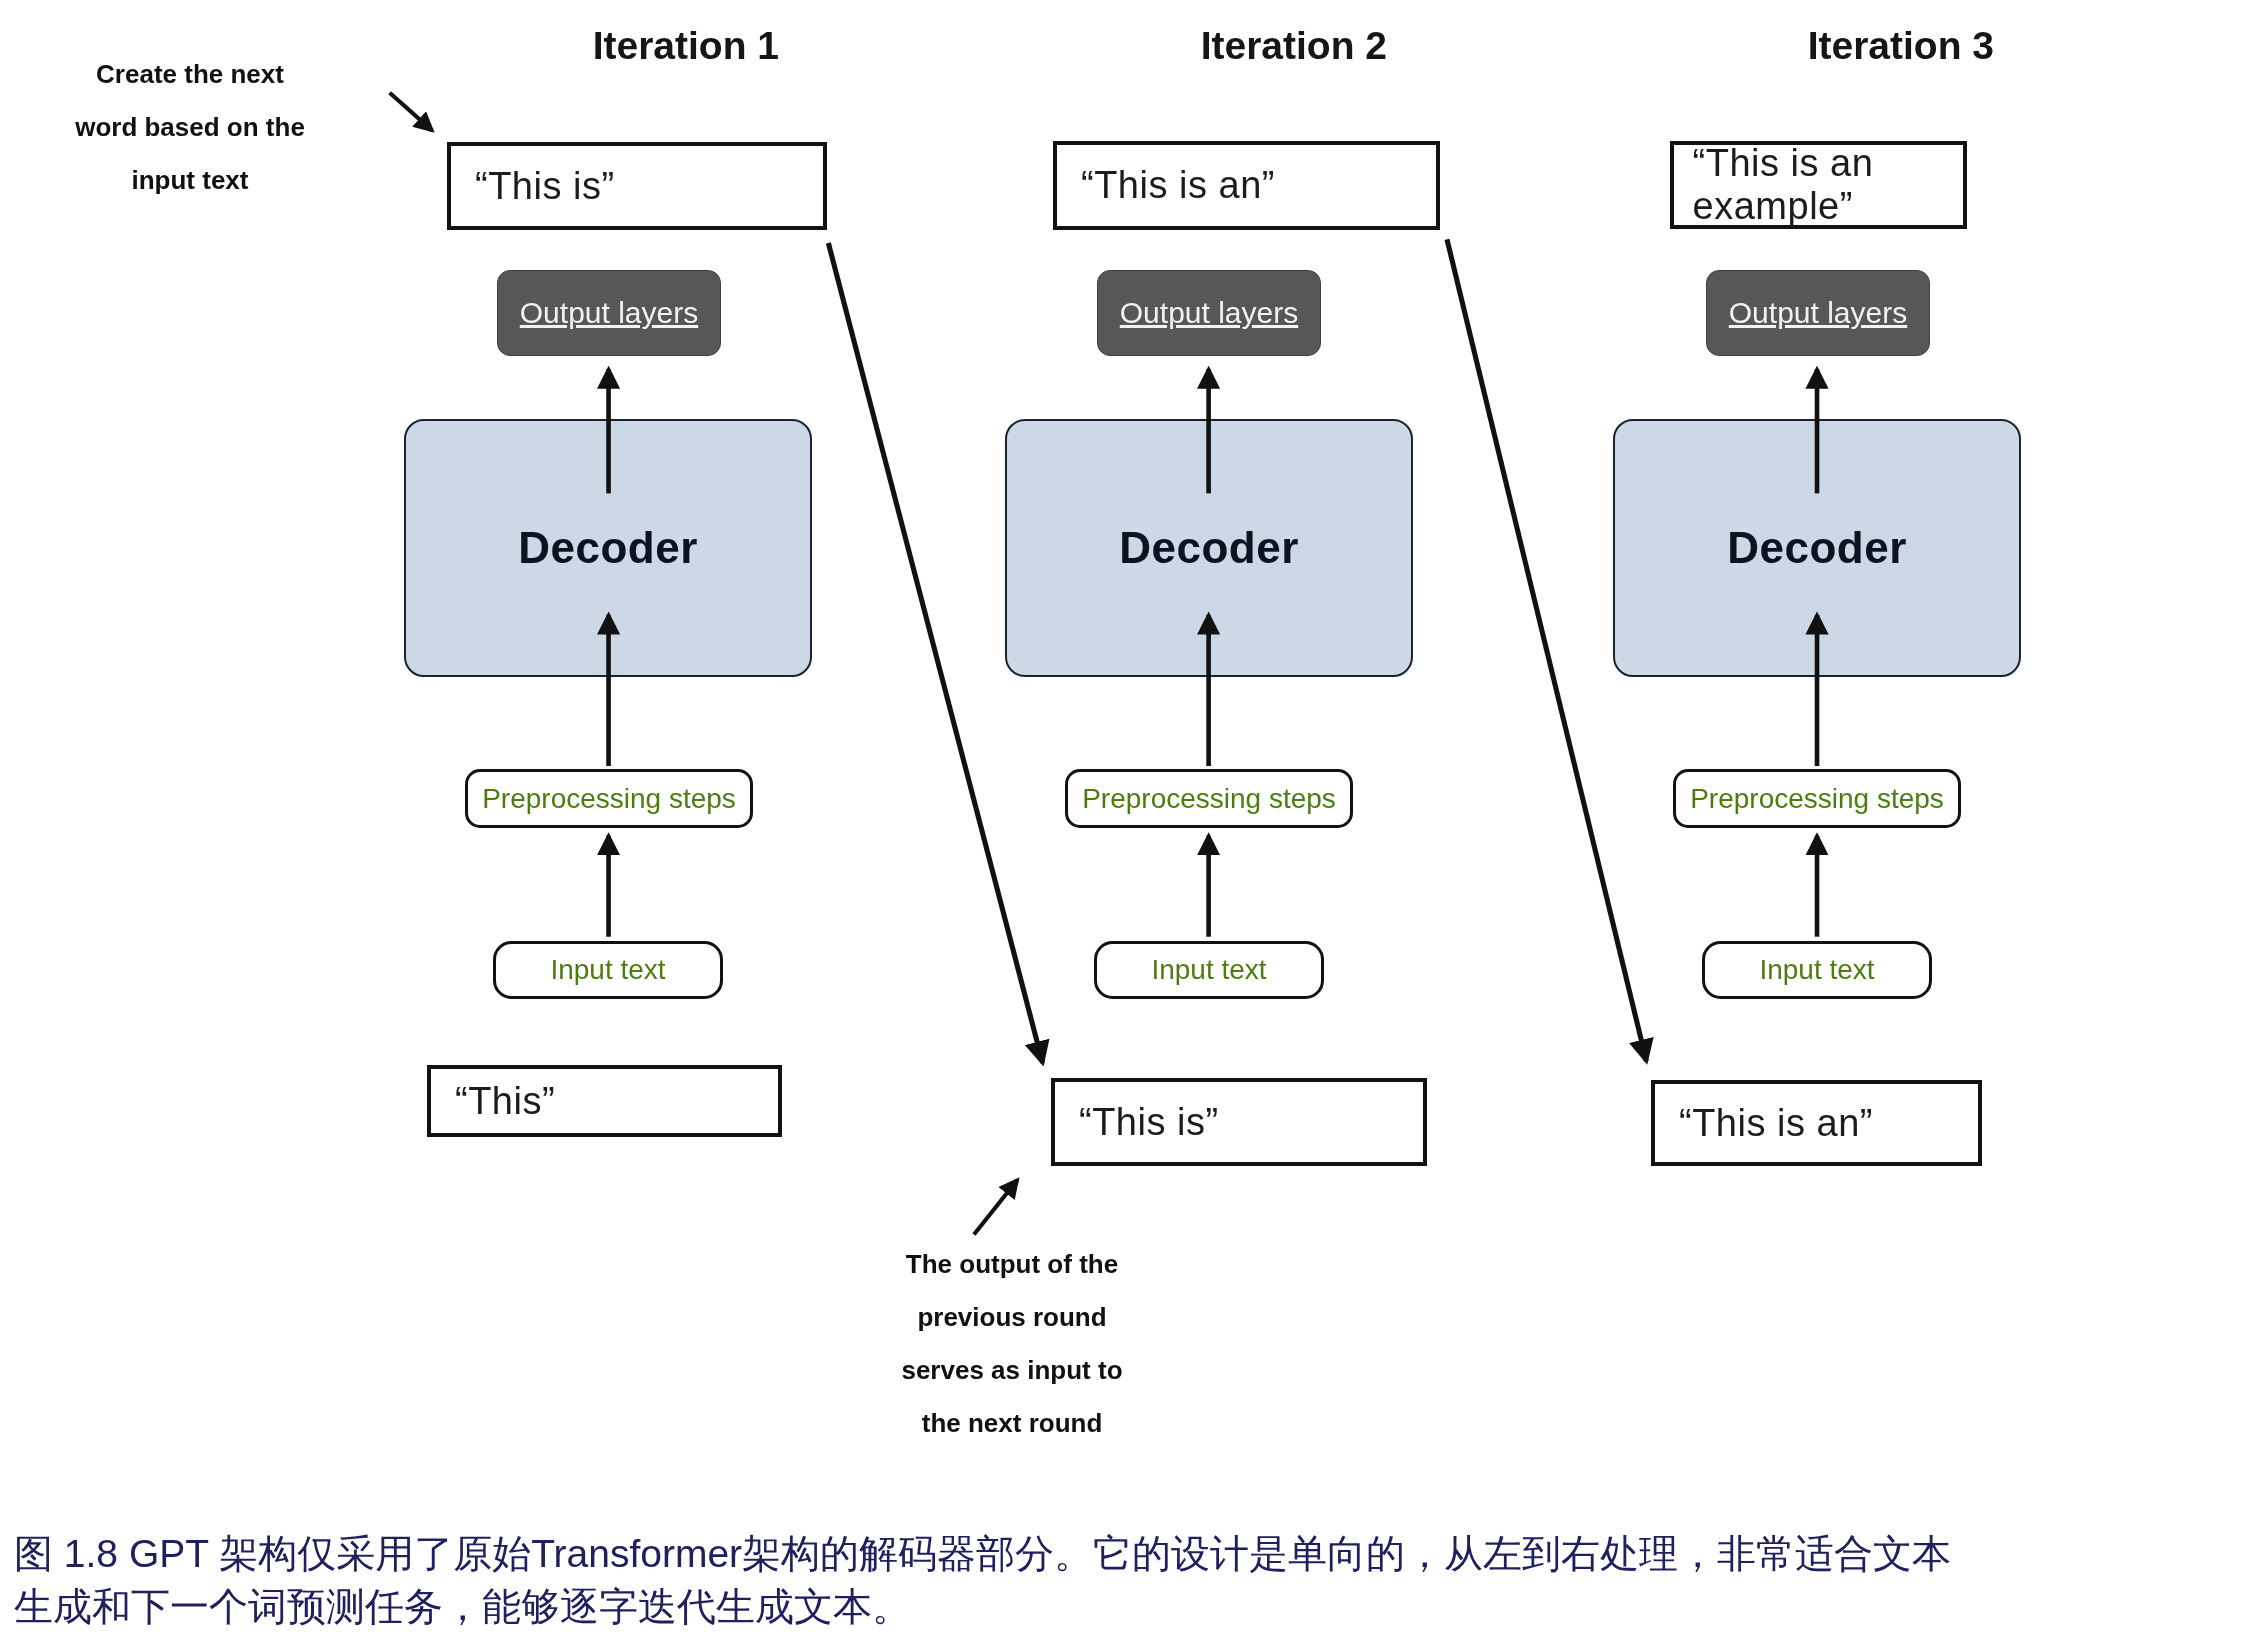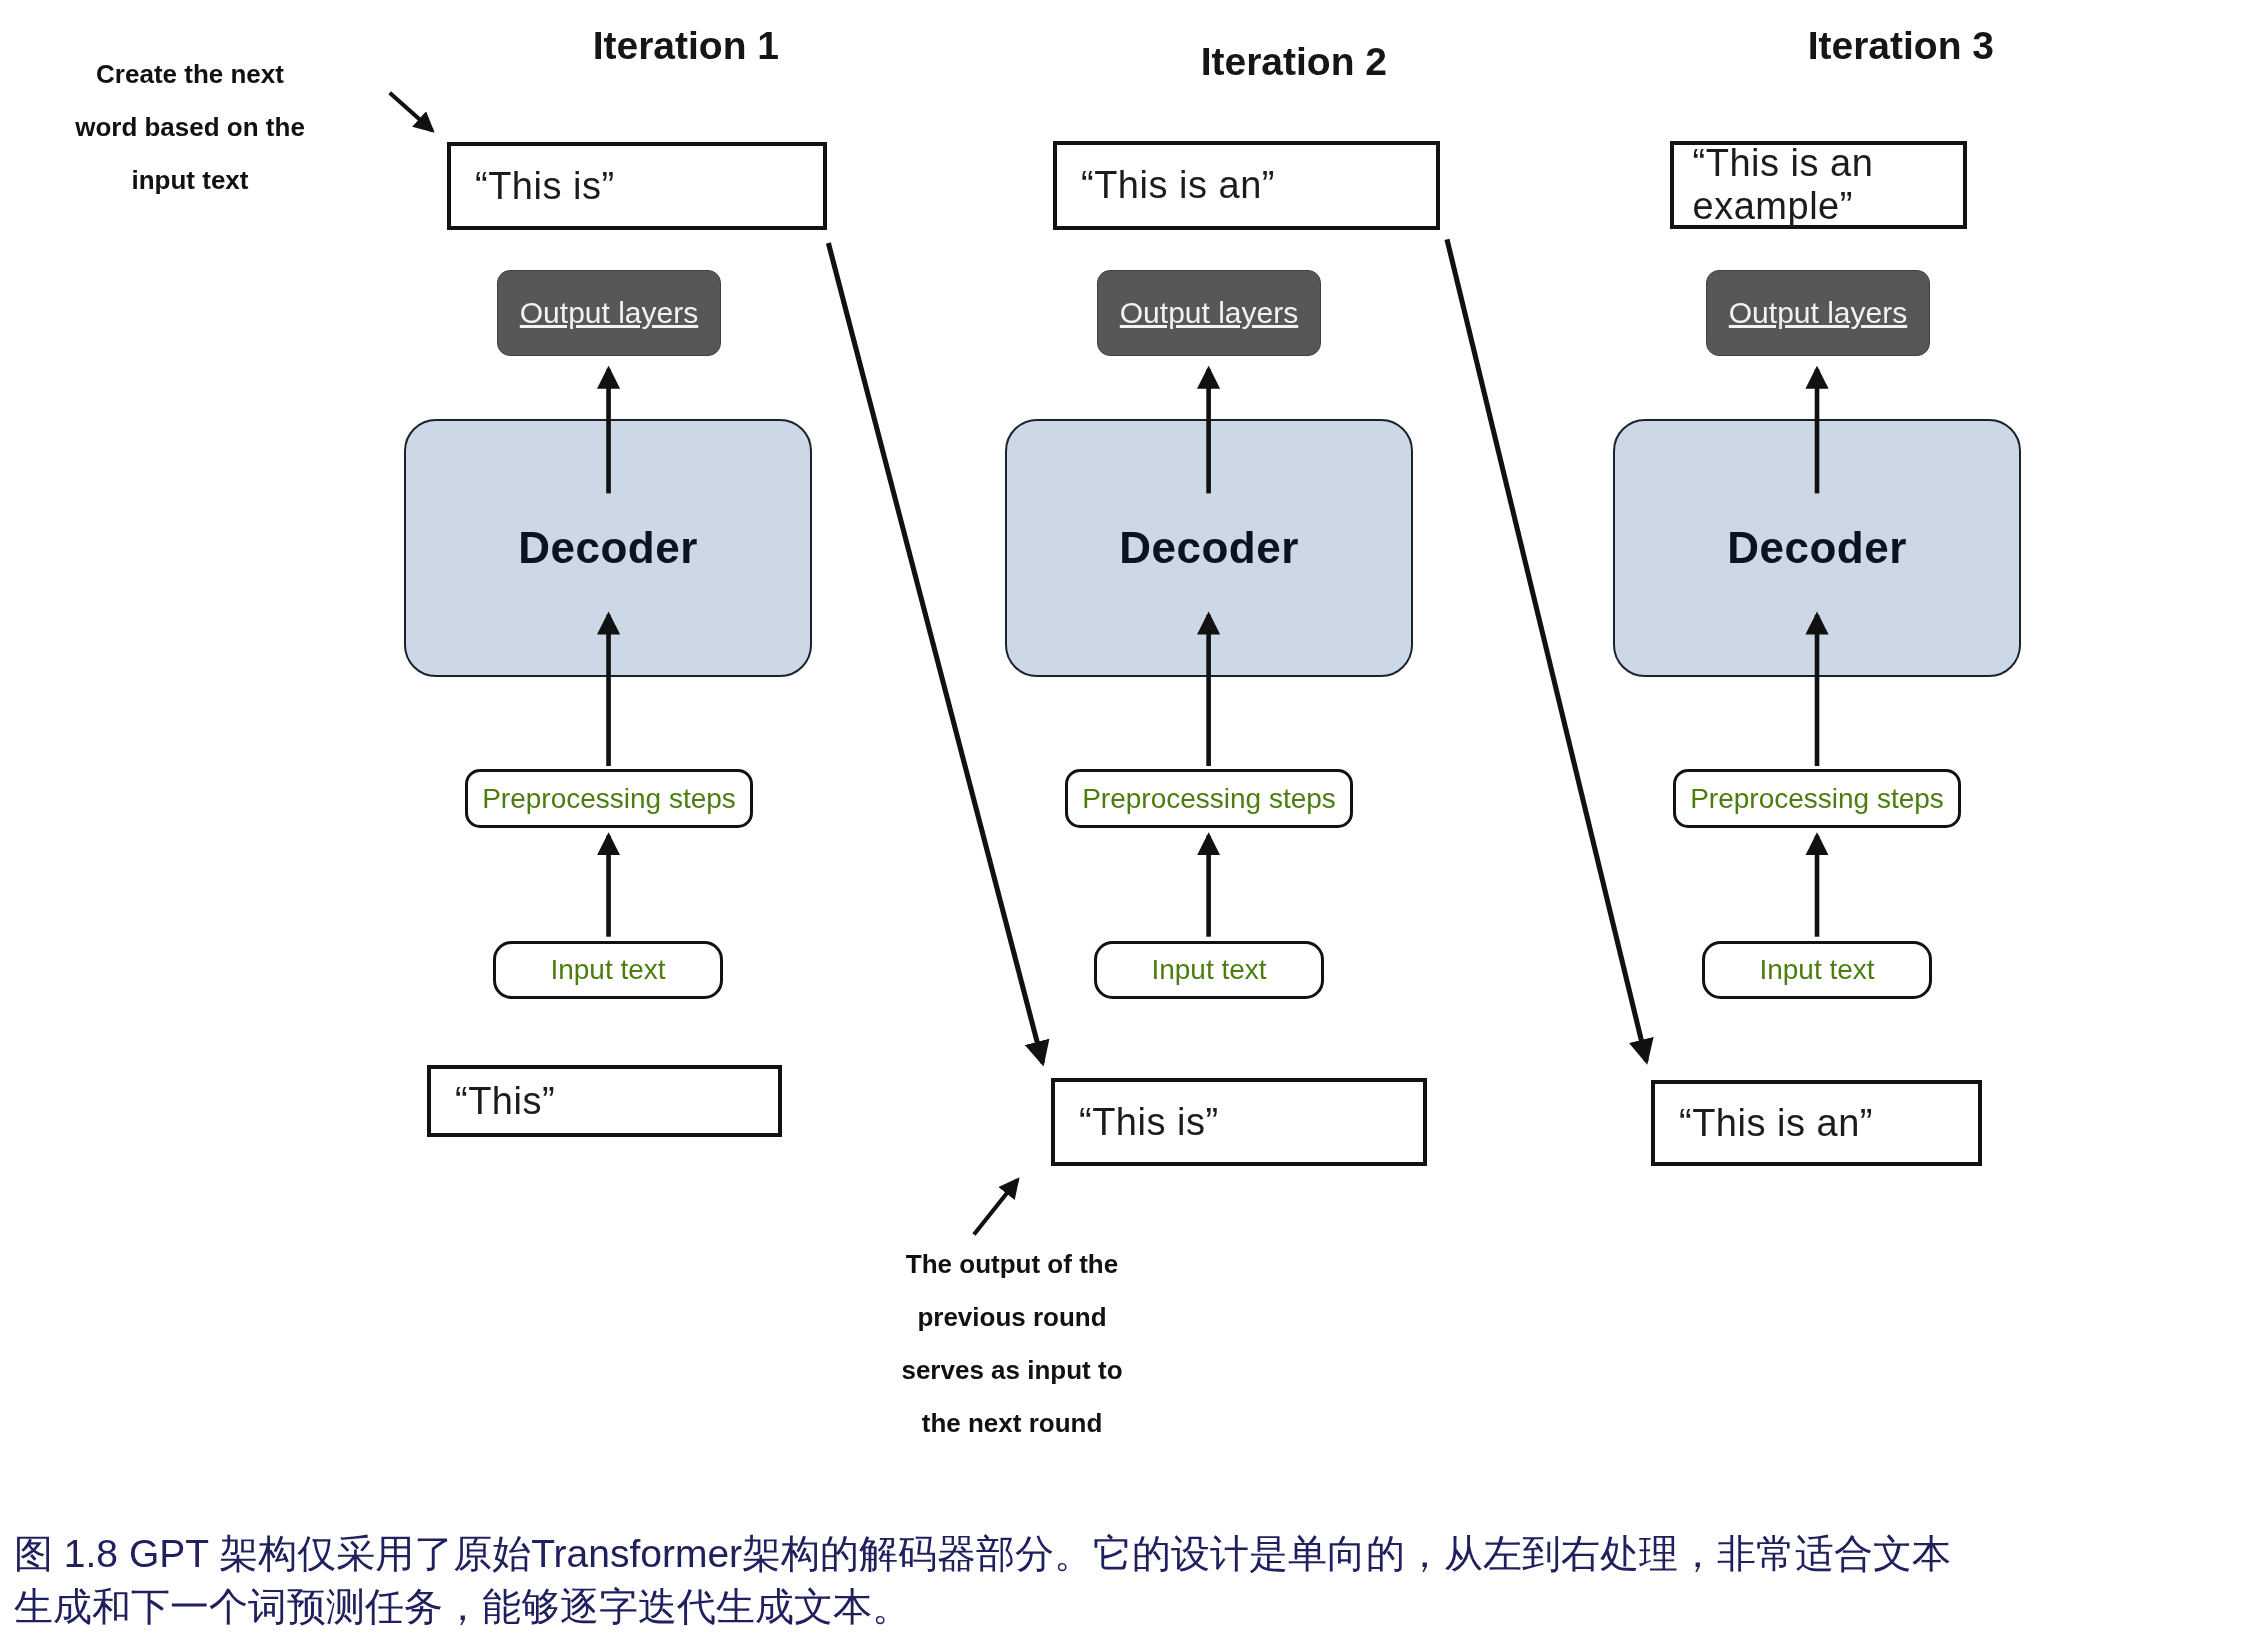--- a/index.html
+++ b/index.html
@@ -30,21 +30,21 @@
   .output-layers {
     background: #575757;
     border: 1.9px solid #3f3f3f;
     border-radius: 13px;
     display: flex; align-items: center; justify-content: center;
     font-size: 30px; color: #f2f2f2; text-decoration: underline;
   }
   .decoder {
     background: #cdd8e6;
     border: 2.8px solid #19222f;
-    border-radius: 32px;
+    border-radius: 20px;
     display: flex; align-items: center; justify-content: center;
     font-size: 44px; font-weight: bold; color: #0a1420;
     letter-spacing: 0.5px;
   }
   .pill {
     background: #ffffff;
     border: 3.7px solid #121212;
     border-radius: 15px;
     display: flex; align-items: center; justify-content: center;
     font-size: 28px; color: #4d7c0f;
@@ -62,21 +62,21 @@
     white-space: pre-line;
   }
   svg.connectors { position: absolute; left: 0; top: 0; z-index: 5; pointer-events: none; }
 </style>
 </head>
 <body>
 
 <div class="canvas">
 
   <div class="abs iter-title" style="left:408px; top:22px;">Iteration 1</div>
-  <div class="abs iter-title" style="left:1016px; top:38px;">Iteration 2</div>
+  <div class="abs iter-title" style="left:1016px; top:22px;">Iteration 2</div>
   <div class="abs iter-title" style="left:1623px; top:22px;">Iteration 3</div>
 
   <div class="abs quote-box" style="left:447px; top:142px; width:380px; height:88px;">“This is”</div>
   <div class="abs output-layers" style="left:497px; top:270px; width:224px; height:86px;">Output layers</div>
   <div class="abs decoder" style="left:404px; top:419px; width:408px; height:258px;">Decoder</div>
   <div class="abs pill" style="left:465px; top:769px; width:288px; height:59px;">Preprocessing steps</div>
   <div class="abs pill input" style="left:493px; top:941px; width:230px; height:58px;">Input text</div>
   <div class="abs quote-box" style="left:427px; top:1065px; width:355px; height:72px;">“This”</div>
 
   <div class="abs quote-box" style="left:1053px; top:141px; width:387px; height:89px;">“This is an”</div>

